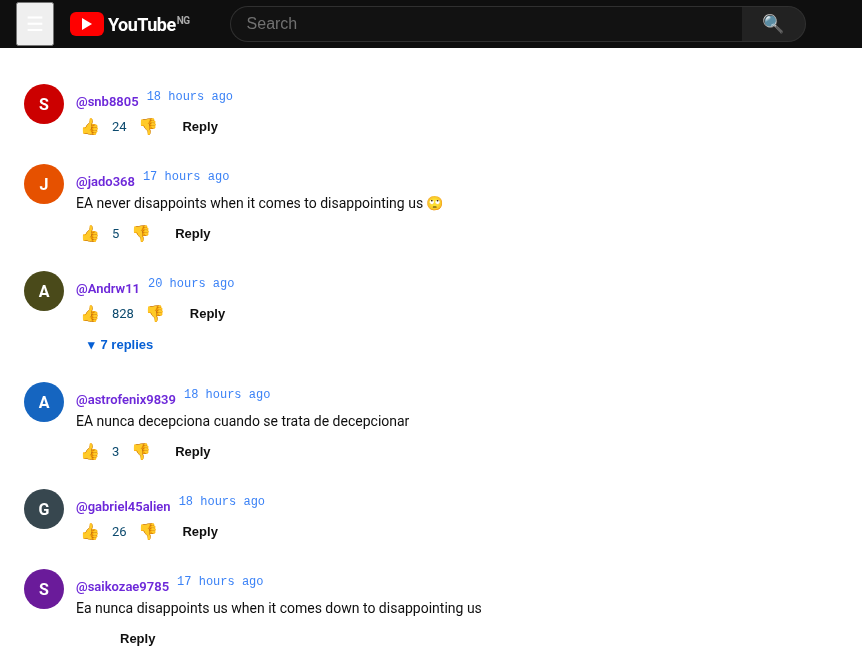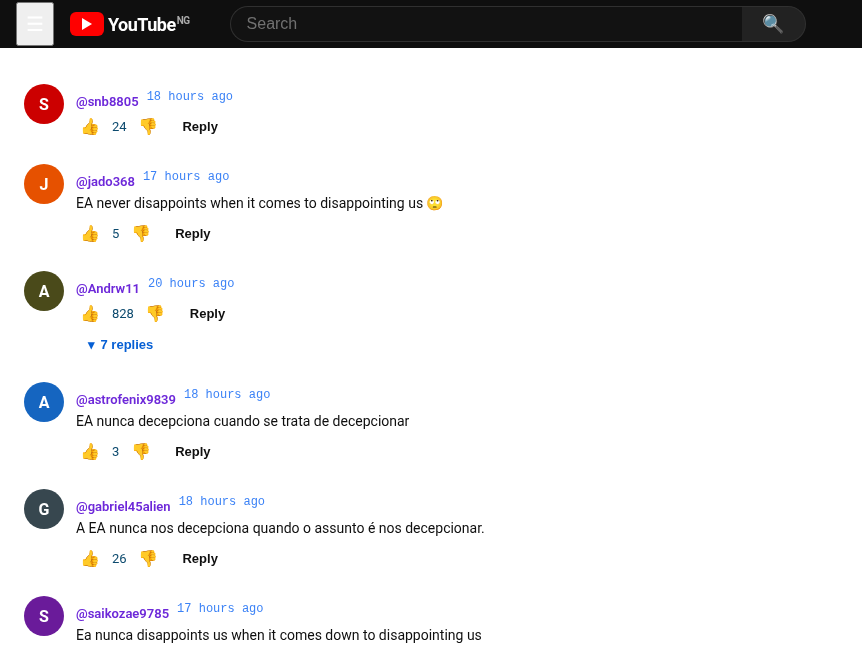--- a/index.html
+++ b/index.html
@@ -309,21 +309,20 @@
 
     </div>
   </div>
     <div class="comment">
     <div class="avatar" style="background:#37474f">G</div>
     <div class="comment-body">
       <div class="comment-header">
         <span class="comment-author">@gabriel45alien</span>
         <span class="comment-time">18 hours ago</span>
       </div>
-      <div class="comment-text">A EA nunca nos decepciona quando o assunto é nos decepcionar.</div>
       <div class="comment-actions">
         <button class="action-btn">
           <span class="thumb-icon">👍</span>
         </button>
         <span class="like-count">26</span>
         <button class="action-btn">
           <span class="thumb-icon">👎</span>
         </button>
         <button class="reply-btn">Reply</button>
       </div>

